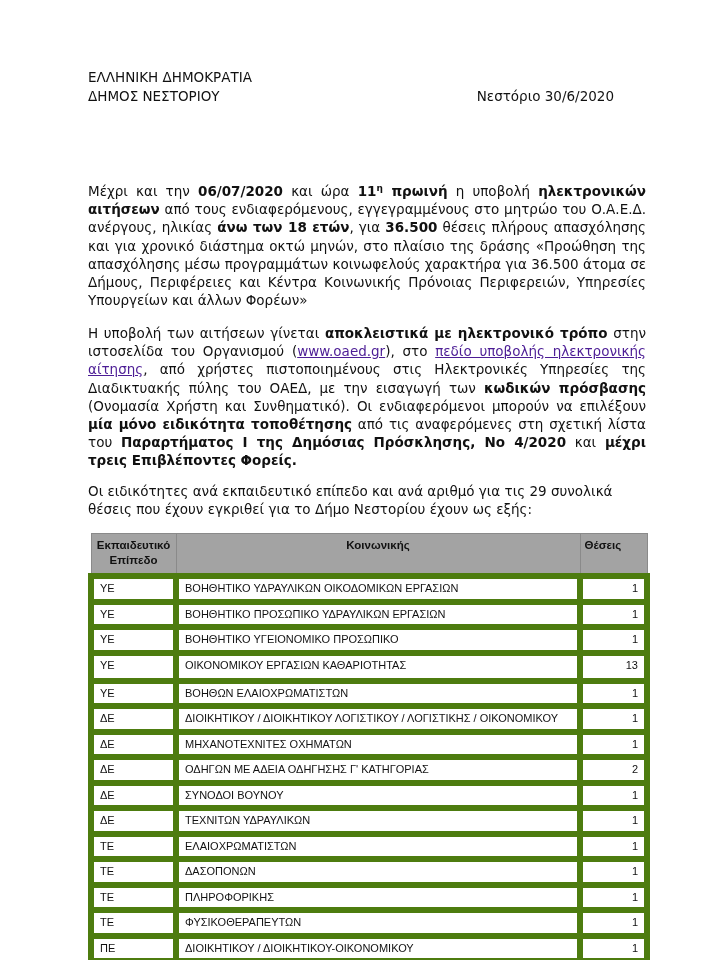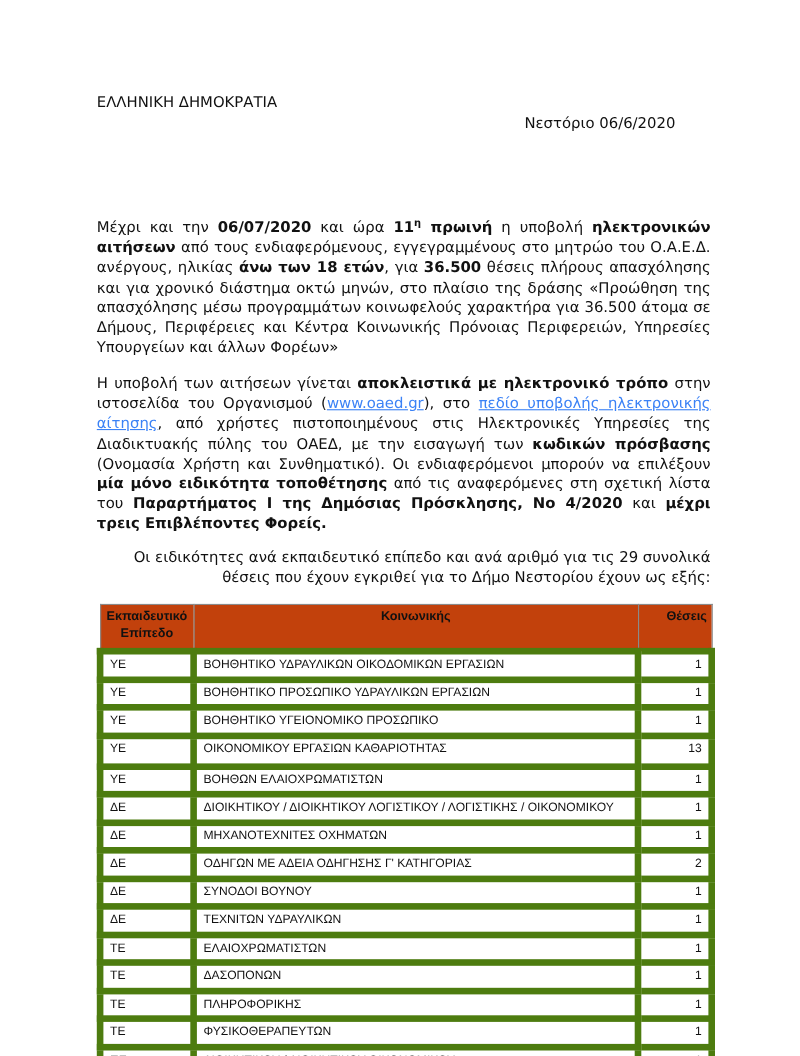--- a/index.html
+++ b/index.html
@@ -1,66 +1,67 @@
 <!DOCTYPE html>
 <html><head>
   <meta charset="utf-8">
   <style>
     html, body { margin: 0; padding: 0; background: #ffffff; }
     body {
       width: 727px; height: 960px; position: relative; overflow: hidden;
       font-family: "DejaVu Sans", sans-serif; color: #111;
     }
-    .page { position: absolute; left: 0; top: 16px; width: 727px; height: 704px; }
+    .page { position: absolute; left: 0; top: 0; width: 727px; height: 704px; }
     .hdr-left { position: absolute; left: 88px; top: 68px; font-size: 13.5px; line-height: 19px; }
     .hdr-right { position: absolute; right: 113px; top: 87px; font-size: 13.5px; line-height: 19px; }
     .title {
       position: absolute; left: 0; width: 727px; top: 136px; text-align: center;
       font-size: 21px; font-weight: bold; letter-spacing: 0.3px;
     }
     .para {
       position: absolute; left: 88px; width: 558px; font-size: 13.5px; line-height: 18.2px;
       text-align: justify; word-spacing: 0px;
     }
     .p1 { top: 182px; }
     .p2 { top: 324px; }
-    .p3 { top: 482px; text-align: right; }
+    .p3 { top: 482px; text-align: left; }
     .para b { font-weight: bold; }
-    .link { color: #3b82f6; text-decoration: underline; }
+    .link { color: #4c1d95; text-decoration: underline; }
     sup { font-size: 9px; line-height: 0; }
 
     table.pos {
       position: absolute; left: 88px; top: 533px; width: 562px;
       border-collapse: collapse; font-family: "Liberation Sans", sans-serif;
       font-size: 11px;
     }
     table.pos th {
-      background: #c2410c; font-weight: bold; font-size: 11.5px;
+      background: #a3a3a3; font-weight: bold; font-size: 11.5px;
       border: 1px solid #8a8a8a; vertical-align: top; padding: 4px 4px;
       height: 31px; line-height: 15px;
     }
     table.pos th.c1 { width: 76px; text-align: center; }
     table.pos th.c2 { text-align: center; }
-    table.pos th.c3 { width: 58px; text-align: right; }
+    table.pos th.c3 { width: 58px; text-align: left; }
     table.pos td {
       border: 6px solid #4d7c0f; padding: 0 6px; height: 19.5px; line-height: 19.5px;
       white-space: nowrap;
     }
     table.pos td.num { text-align: right; padding-right: 6px; }
     table.pos tr.tall td { height: 22px; vertical-align: top; line-height: 19px; }
   </style>
 </head>
 <body>
 
 <div class="page">
 
   <div class="hdr-left">
     <div>ΕΛΛΗΝΙΚΗ ΔΗΜΟΚΡΑΤΙΑ</div>
+    <div>ΔΗΜΟΣ ΝΕΣΤΟΡΙΟΥ</div>
   </div>
-  <div class="hdr-right">Νεστόριο 06/6/2020</div>
+  <div class="hdr-right">Νεστόριο 30/6/2020</div>
 
 
   <div class="para p1"><span>Μέχρι και την </span><b>06/07/2020</b><span> και ώρα </span><b><span>11</span><sup>η</sup><span> πρωινή</span></b><span> η υποβολή </span><b>ηλεκτρονικών αιτήσεων</b><span> από τους ενδιαφερόμενους, εγγεγραμμένους στο μητρώο του Ο.Α.Ε.Δ. ανέργους, ηλικίας </span><b>άνω των 18 ετών</b><span>, για </span><b>36.500</b><span> θέσεις πλήρους απασχόλησης και για χρονικό διάστημα οκτώ μηνών, στο πλαίσιο της δράσης «Προώθηση της απασχόλησης μέσω προγραμμάτων κοινωφελούς χαρακτήρα για 36.500 άτομα σε Δήμους, Περιφέρειες και Κέντρα Κοινωνικής Πρόνοιας Περιφερειών, Υπηρεσίες Υπουργείων και άλλων Φορέων»</span></div>
 
   <div class="para p2"><span>Η υποβολή των αιτήσεων γίνεται </span><b>αποκλειστικά με ηλεκτρονικό τρόπο</b><span>  στην ιστοσελίδα του Οργανισμού (</span><a class="link">www.oaed.gr</a><span>), στο </span><a class="link"> πεδίο υποβολής ηλεκτρονικής αίτησης</a><span>, από χρήστες πιστοποιημένους στις Ηλεκτρονικές Υπηρεσίες της Διαδικτυακής πύλης του ΟΑΕΔ, με την εισαγωγή των  </span><b>κωδικών πρόσβασης</b><span> (Ονομασία Χρήστη και Συνθηματικό). Οι ενδιαφερόμενοι μπορούν να επιλέξουν </span><b>μία  μόνο ειδικότητα τοποθέτησης</b><span> από τις αναφερόμενες στη σχετική λίστα του </span><b>Παραρτήματος Ι της Δημόσιας Πρόσκλησης, Νο 4/2020</b><span> και </span><b>μέχρι τρεις Επιβλέποντες Φορείς.</b></div>
 
   <div class="para p3">Οι ειδικότητες ανά εκπαιδευτικό επίπεδο και ανά αριθμό για τις 29 συνολικά θέσεις που έχουν εγκριθεί για το Δήμο Νεστορίου έχουν ως εξής:</div>
 
   <table class="pos">
     <thead>

